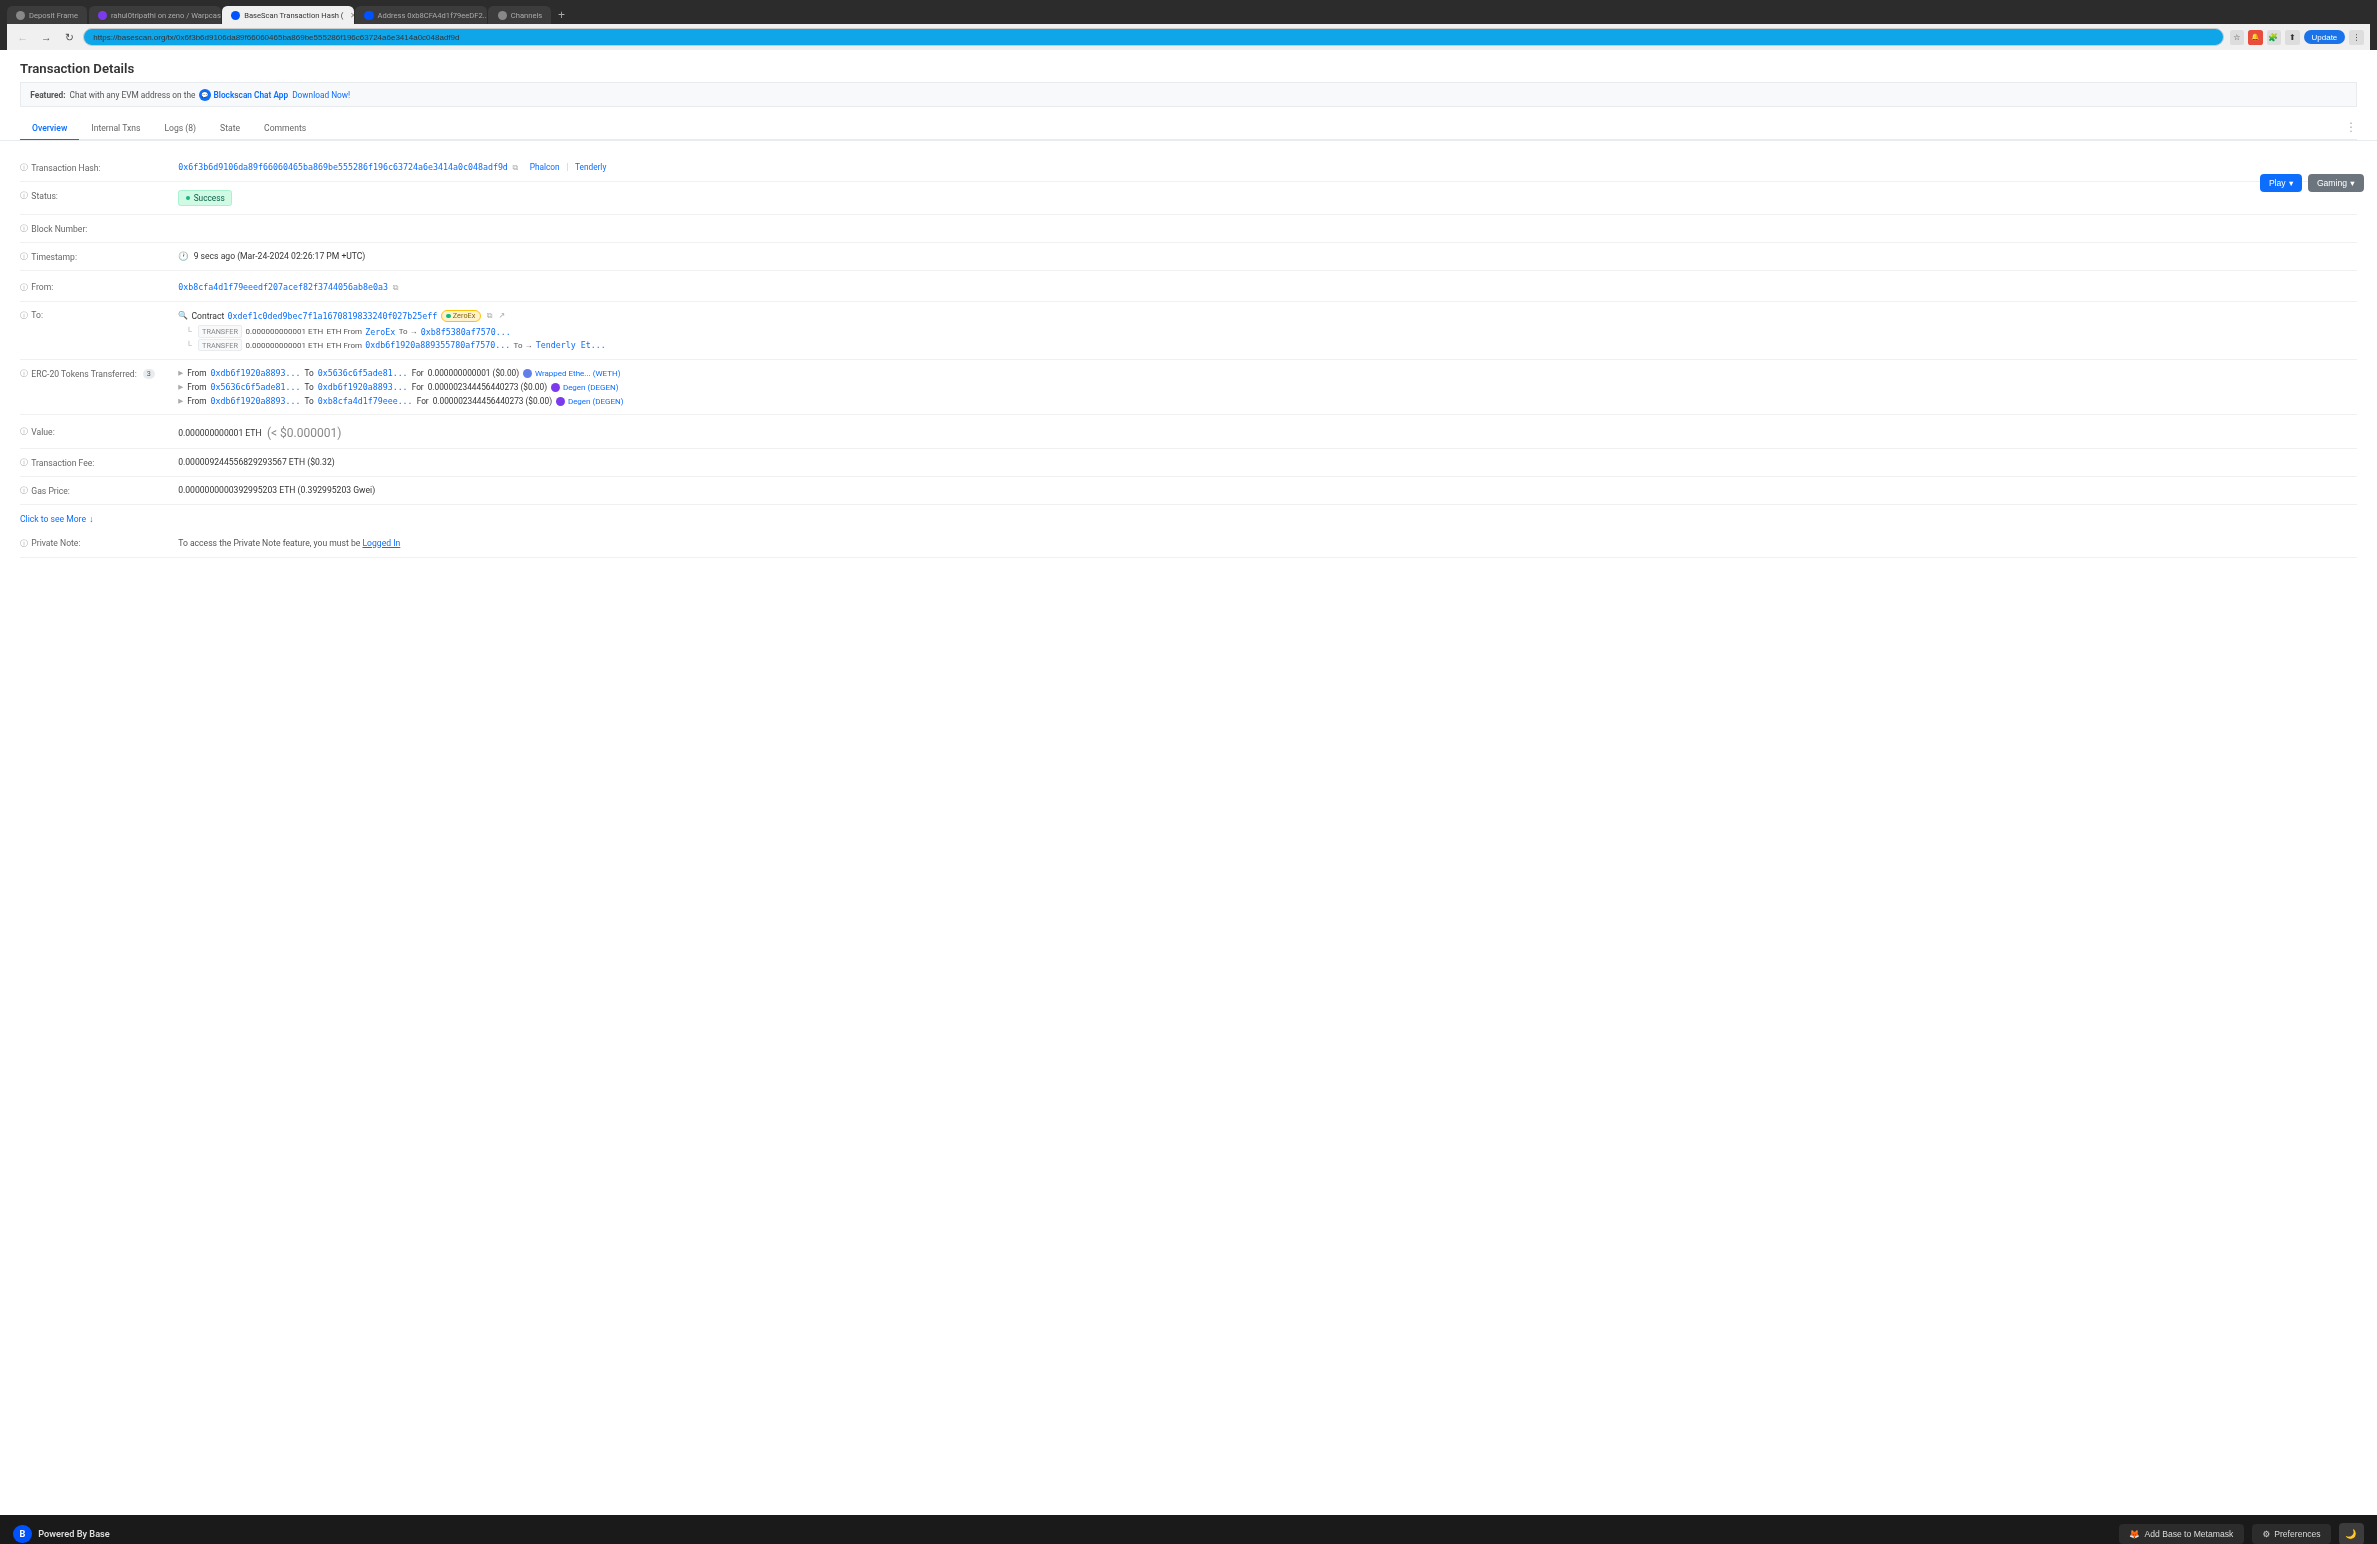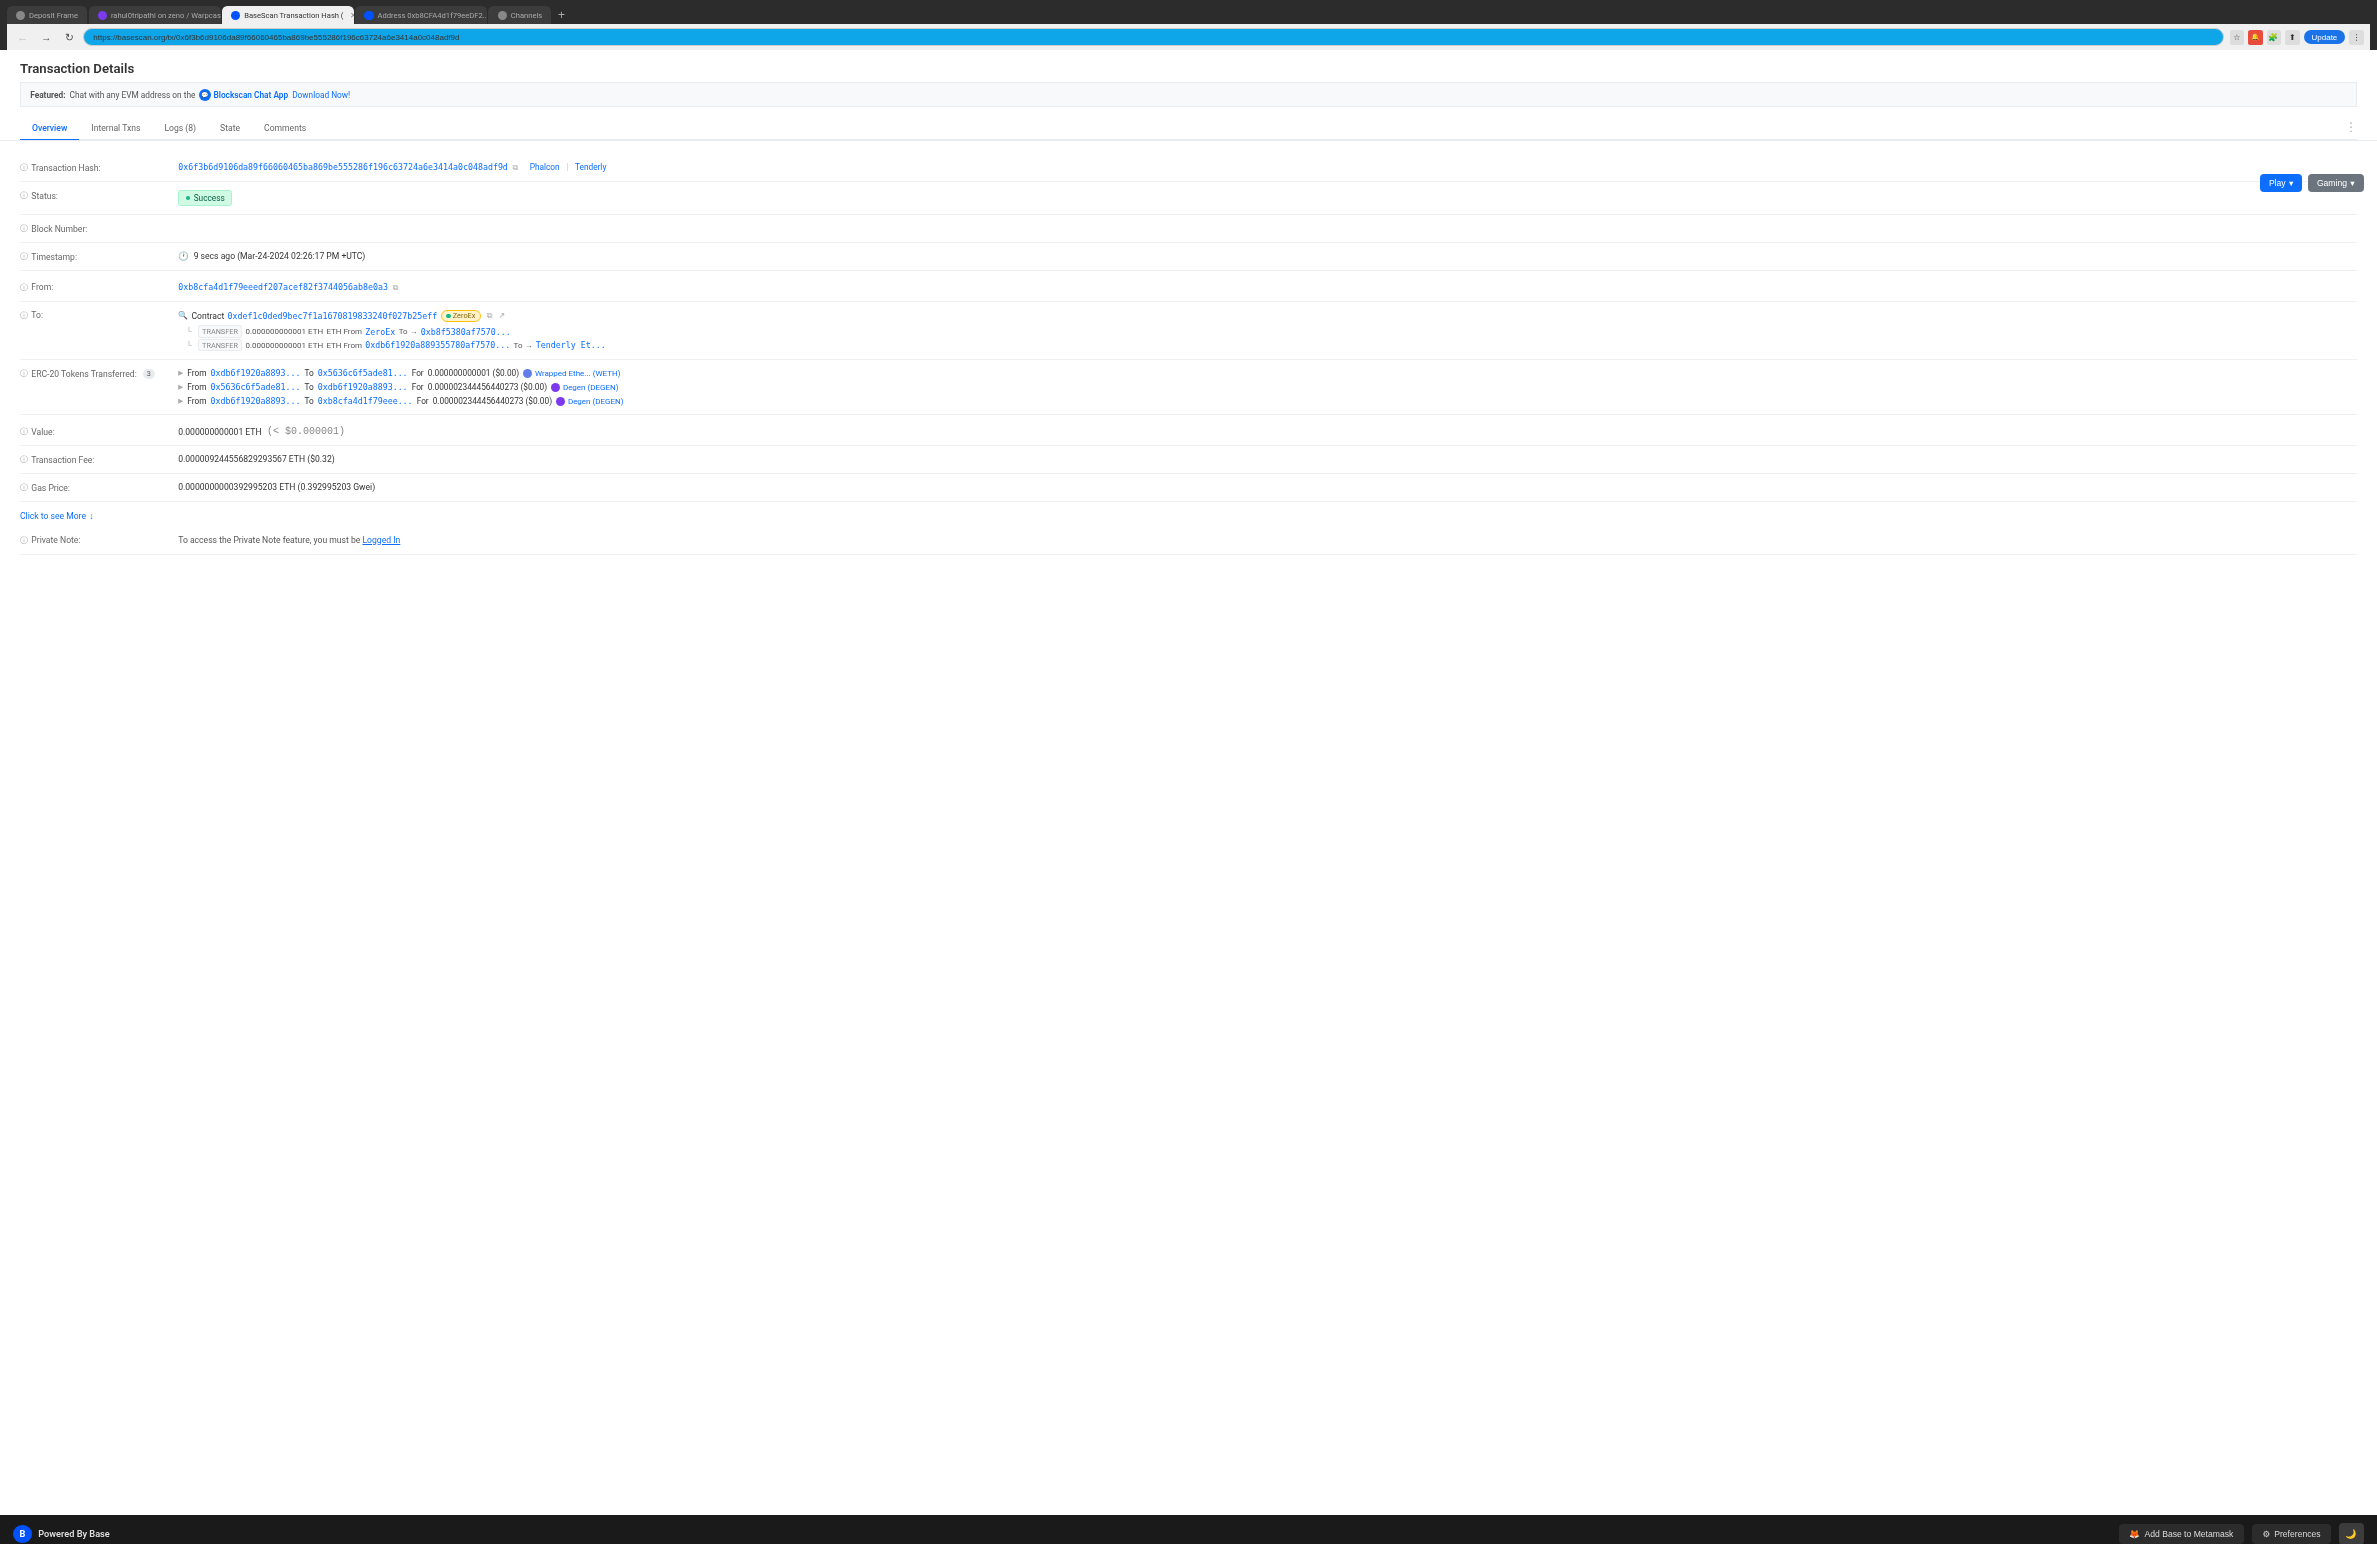--- a/index.html
+++ b/index.html
@@ -70,21 +70,21 @@
     .erc20-row { display: flex; align-items: center; gap: 4px; font-size: 8.3px; flex-wrap: wrap; }
     .arrow-btn { color: #aaa; cursor: pointer; font-size: 6.6px; }
     .token-amount { color: #333; }
     .token-badge { display: inline-flex; align-items: center; gap: 2.6px; color: #0d6efd; text-decoration: none; font-size: 8px; }
     .token-icon { width: 9.2px; height: 9.2px; border-radius: 50%; background: #627eea; display: inline-block; }
     .token-icon.degen { background: #7c3aed; }
     .token-icon.weth { background: #627eea; }
     .token-count-badge { background: #e9ecef; border-radius: 6.6px; padding: 0.7px 4px; font-size: 7.3px; color: #555; margin-left: 2.6px; }
 
     .value-line { display: flex; align-items: center; gap: 5.3px; }
-    .usd-hint { color: #888; font-size: 10px; font-family: Liberation Mono, monospace; }
+    .usd-hint { color: #888; font-size: 12px; }
 
     .click-more { color: #0d6efd; text-decoration: none; font-size: 8.6px; display: inline-flex; align-items: center; gap: 3.3px; }
 
     .private-note { color: #555; font-size: 8.6px; }
     .private-note a { color: #0d6efd; }
 
     .three-dots { color: #aaa; cursor: pointer; font-size: 12px; }
 
     
     .page-actions { position: absolute; top: 89px; right: 13.2px; display: flex; gap: 5.3px; }

